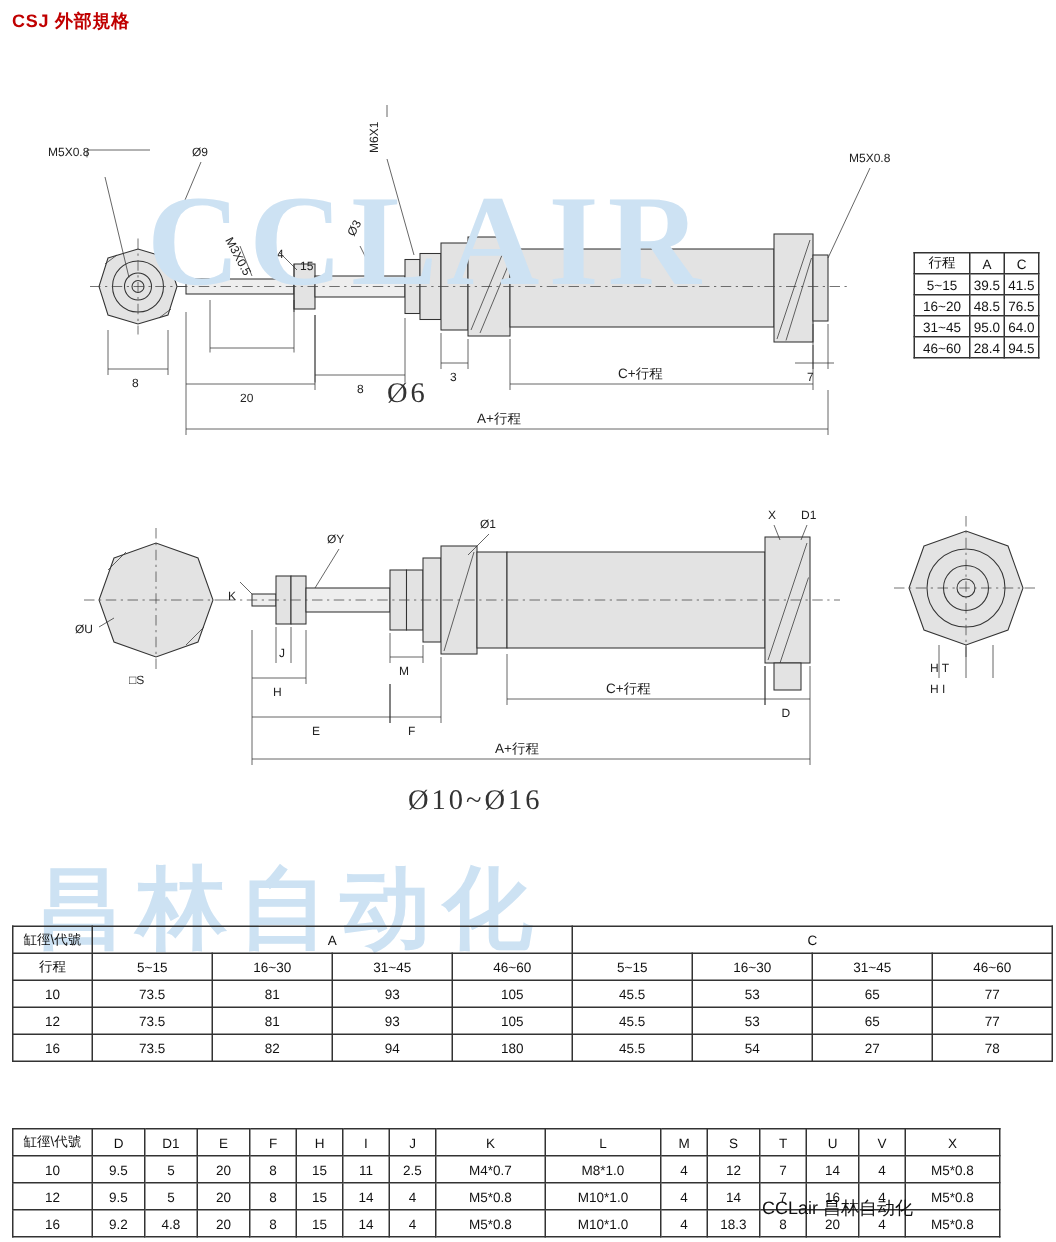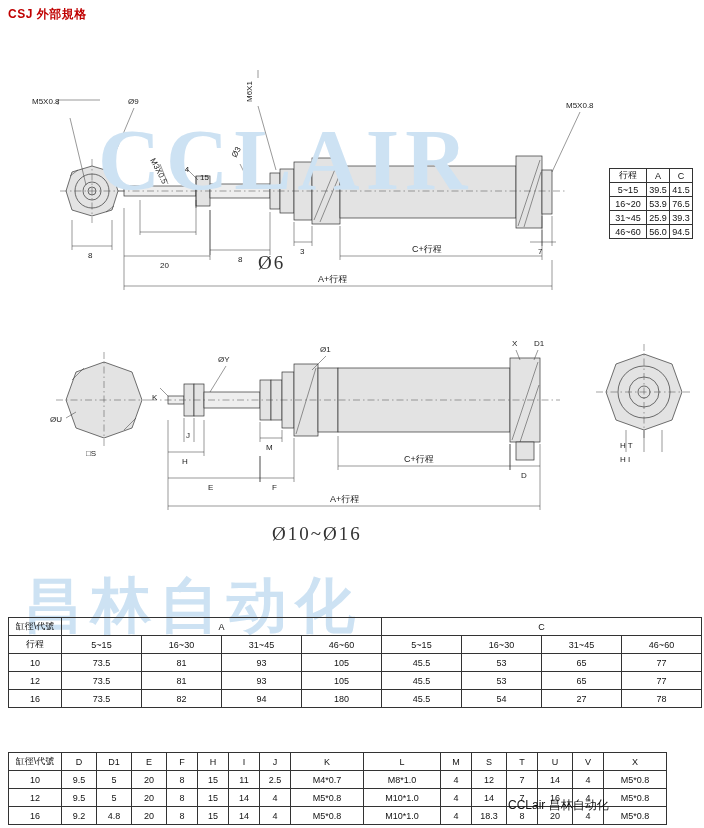--- a/index.html
+++ b/index.html
@@ -196,31 +196,31 @@
           <td>A</td>
           <td>C</td>
         </tr>
         <tr>
           <td class="first">5~15</td>
           <td>39.5</td>
           <td>41.5</td>
         </tr>
         <tr>
           <td class="first">16~20</td>
-          <td>53.9</td>
+          <td>48.5</td>
           <td>76.5</td>
         </tr>
         <tr>
           <td class="first">31~45</td>
-          <td>25.9</td>
-          <td>39.3</td>
+          <td>95.0</td>
+          <td>64.0</td>
         </tr>
         <tr>
           <td class="first">46~60</td>
-          <td>56.0</td>
+          <td>28.4</td>
           <td>94.5</td>
         </tr>
       </tbody>
   </table>
 
   <svg width="704" height="230" style="top:330px;">
 
     <g>
       <path class="fillgrey" d="M76 42 L104 32 L132 42 L142 70 L132 98 L104 108 L76 98 L66 70 Z"></path>
       <line class="ctr" x1="56" y1="70" x2="152" y2="70"></line>

